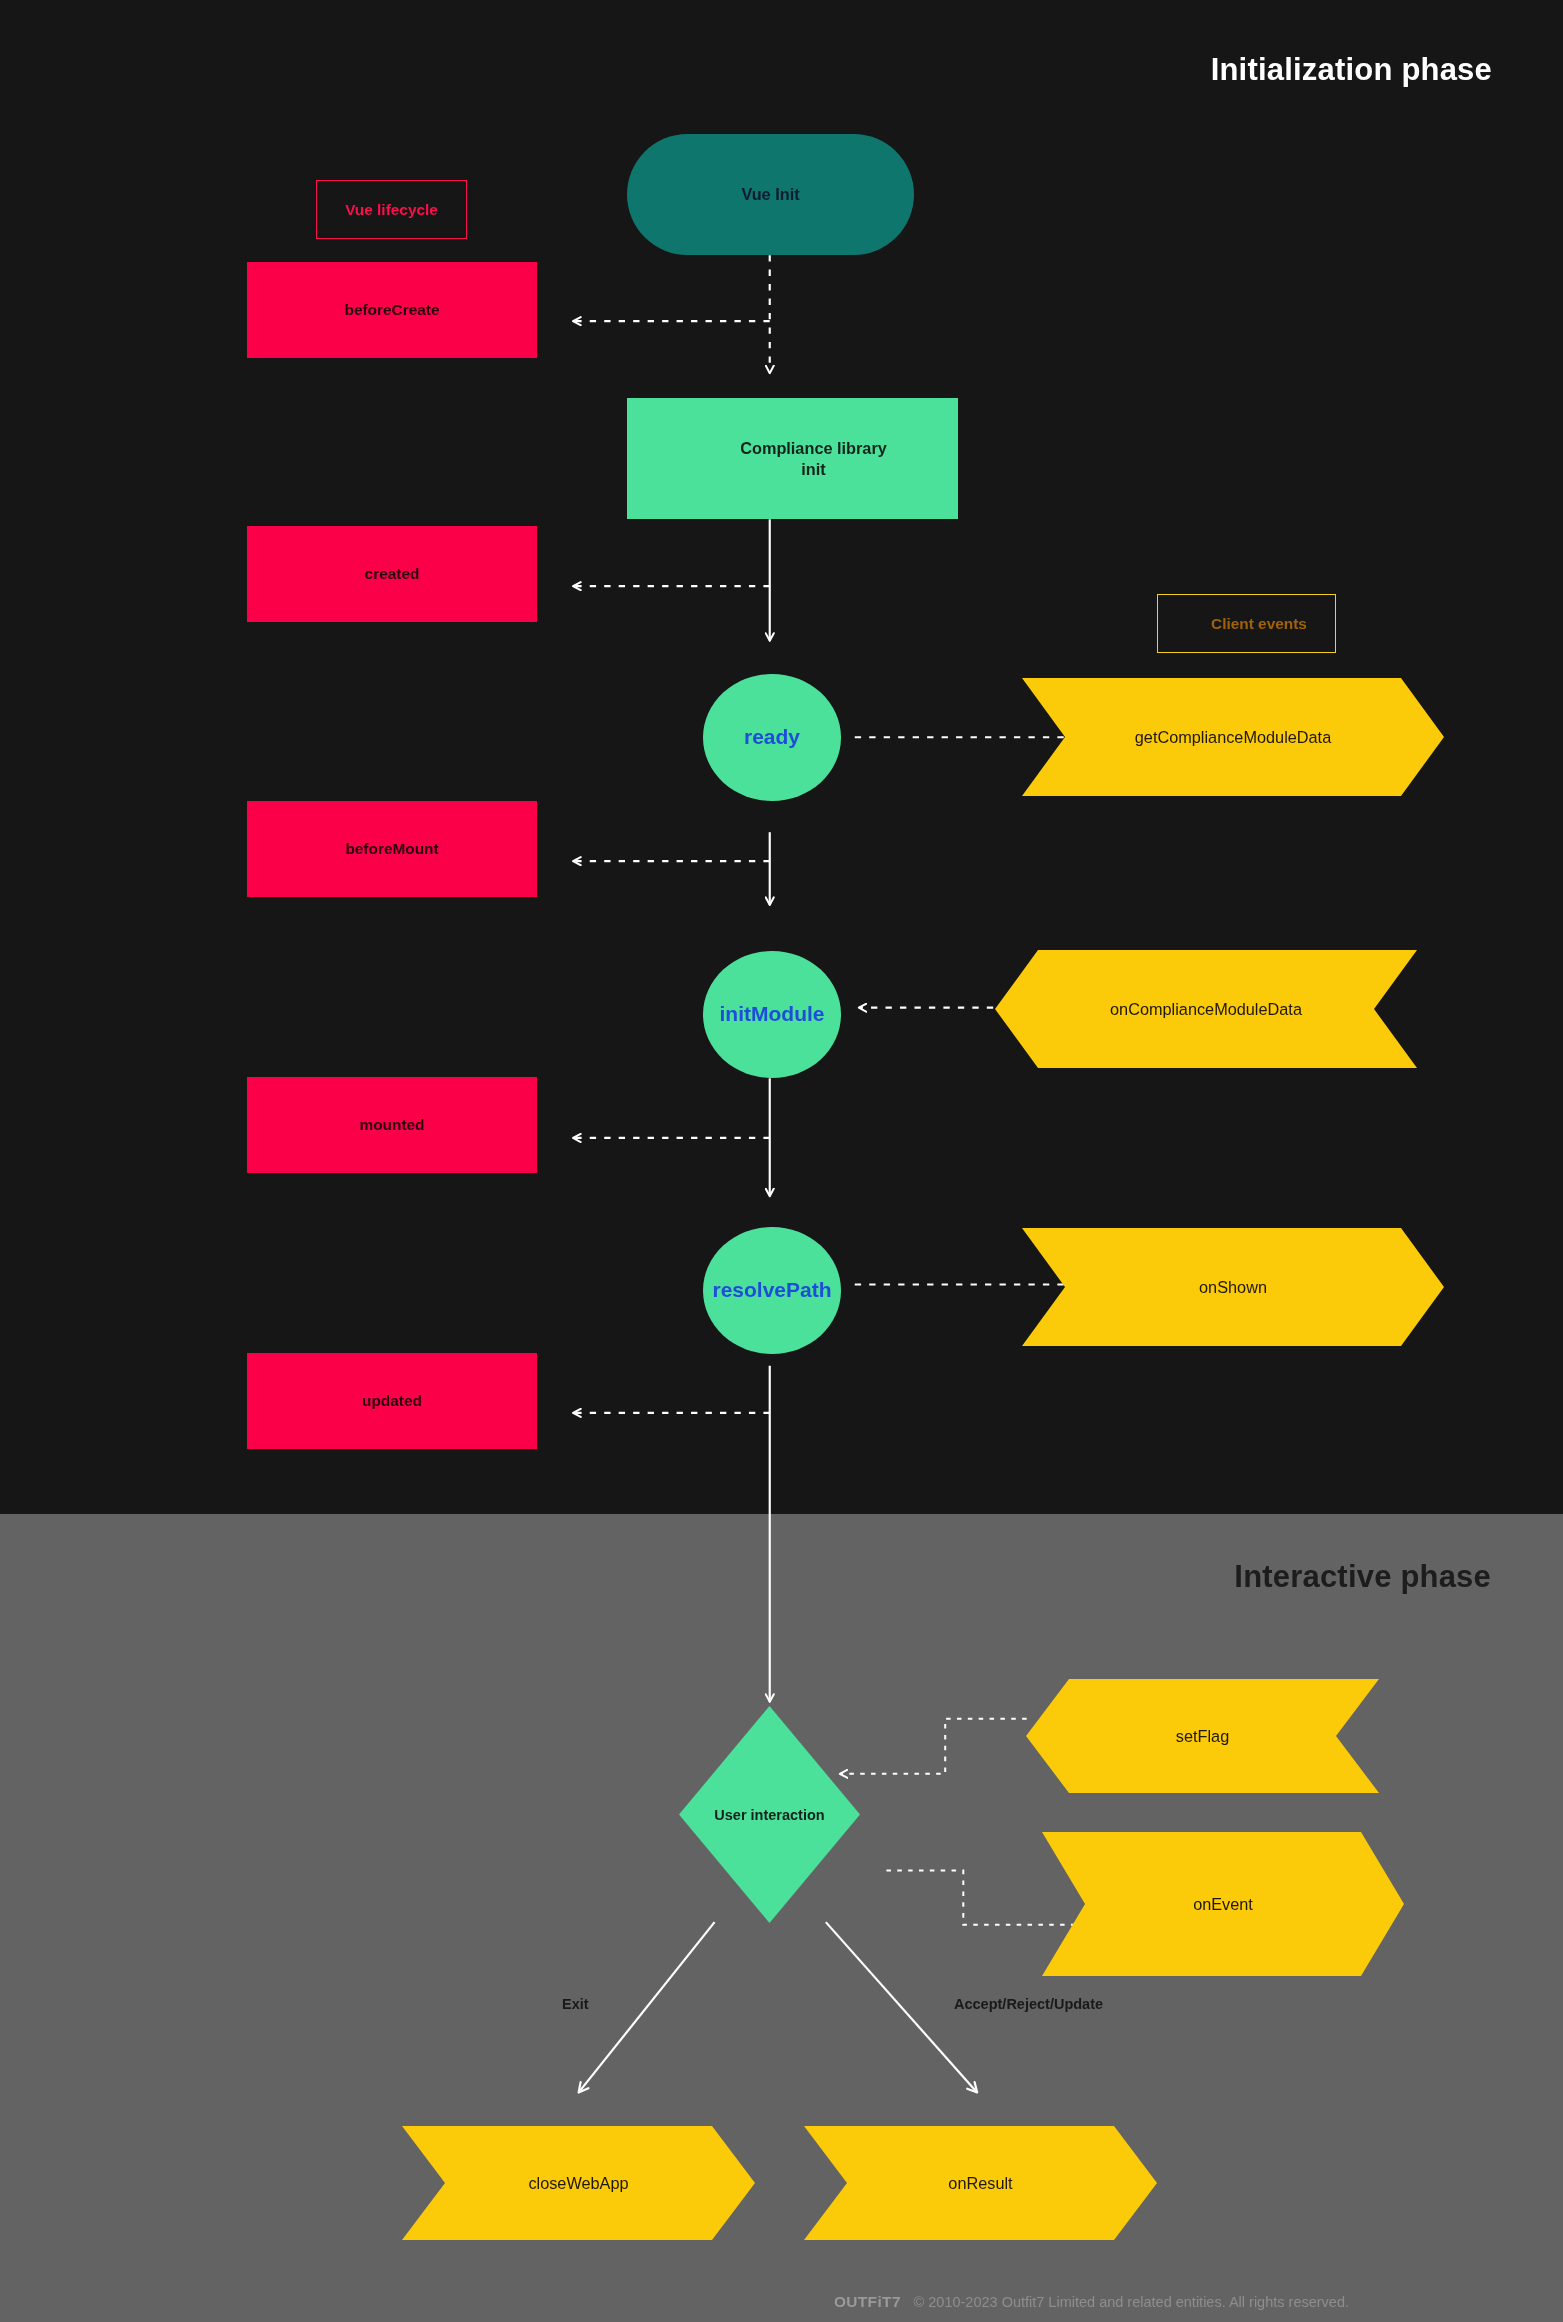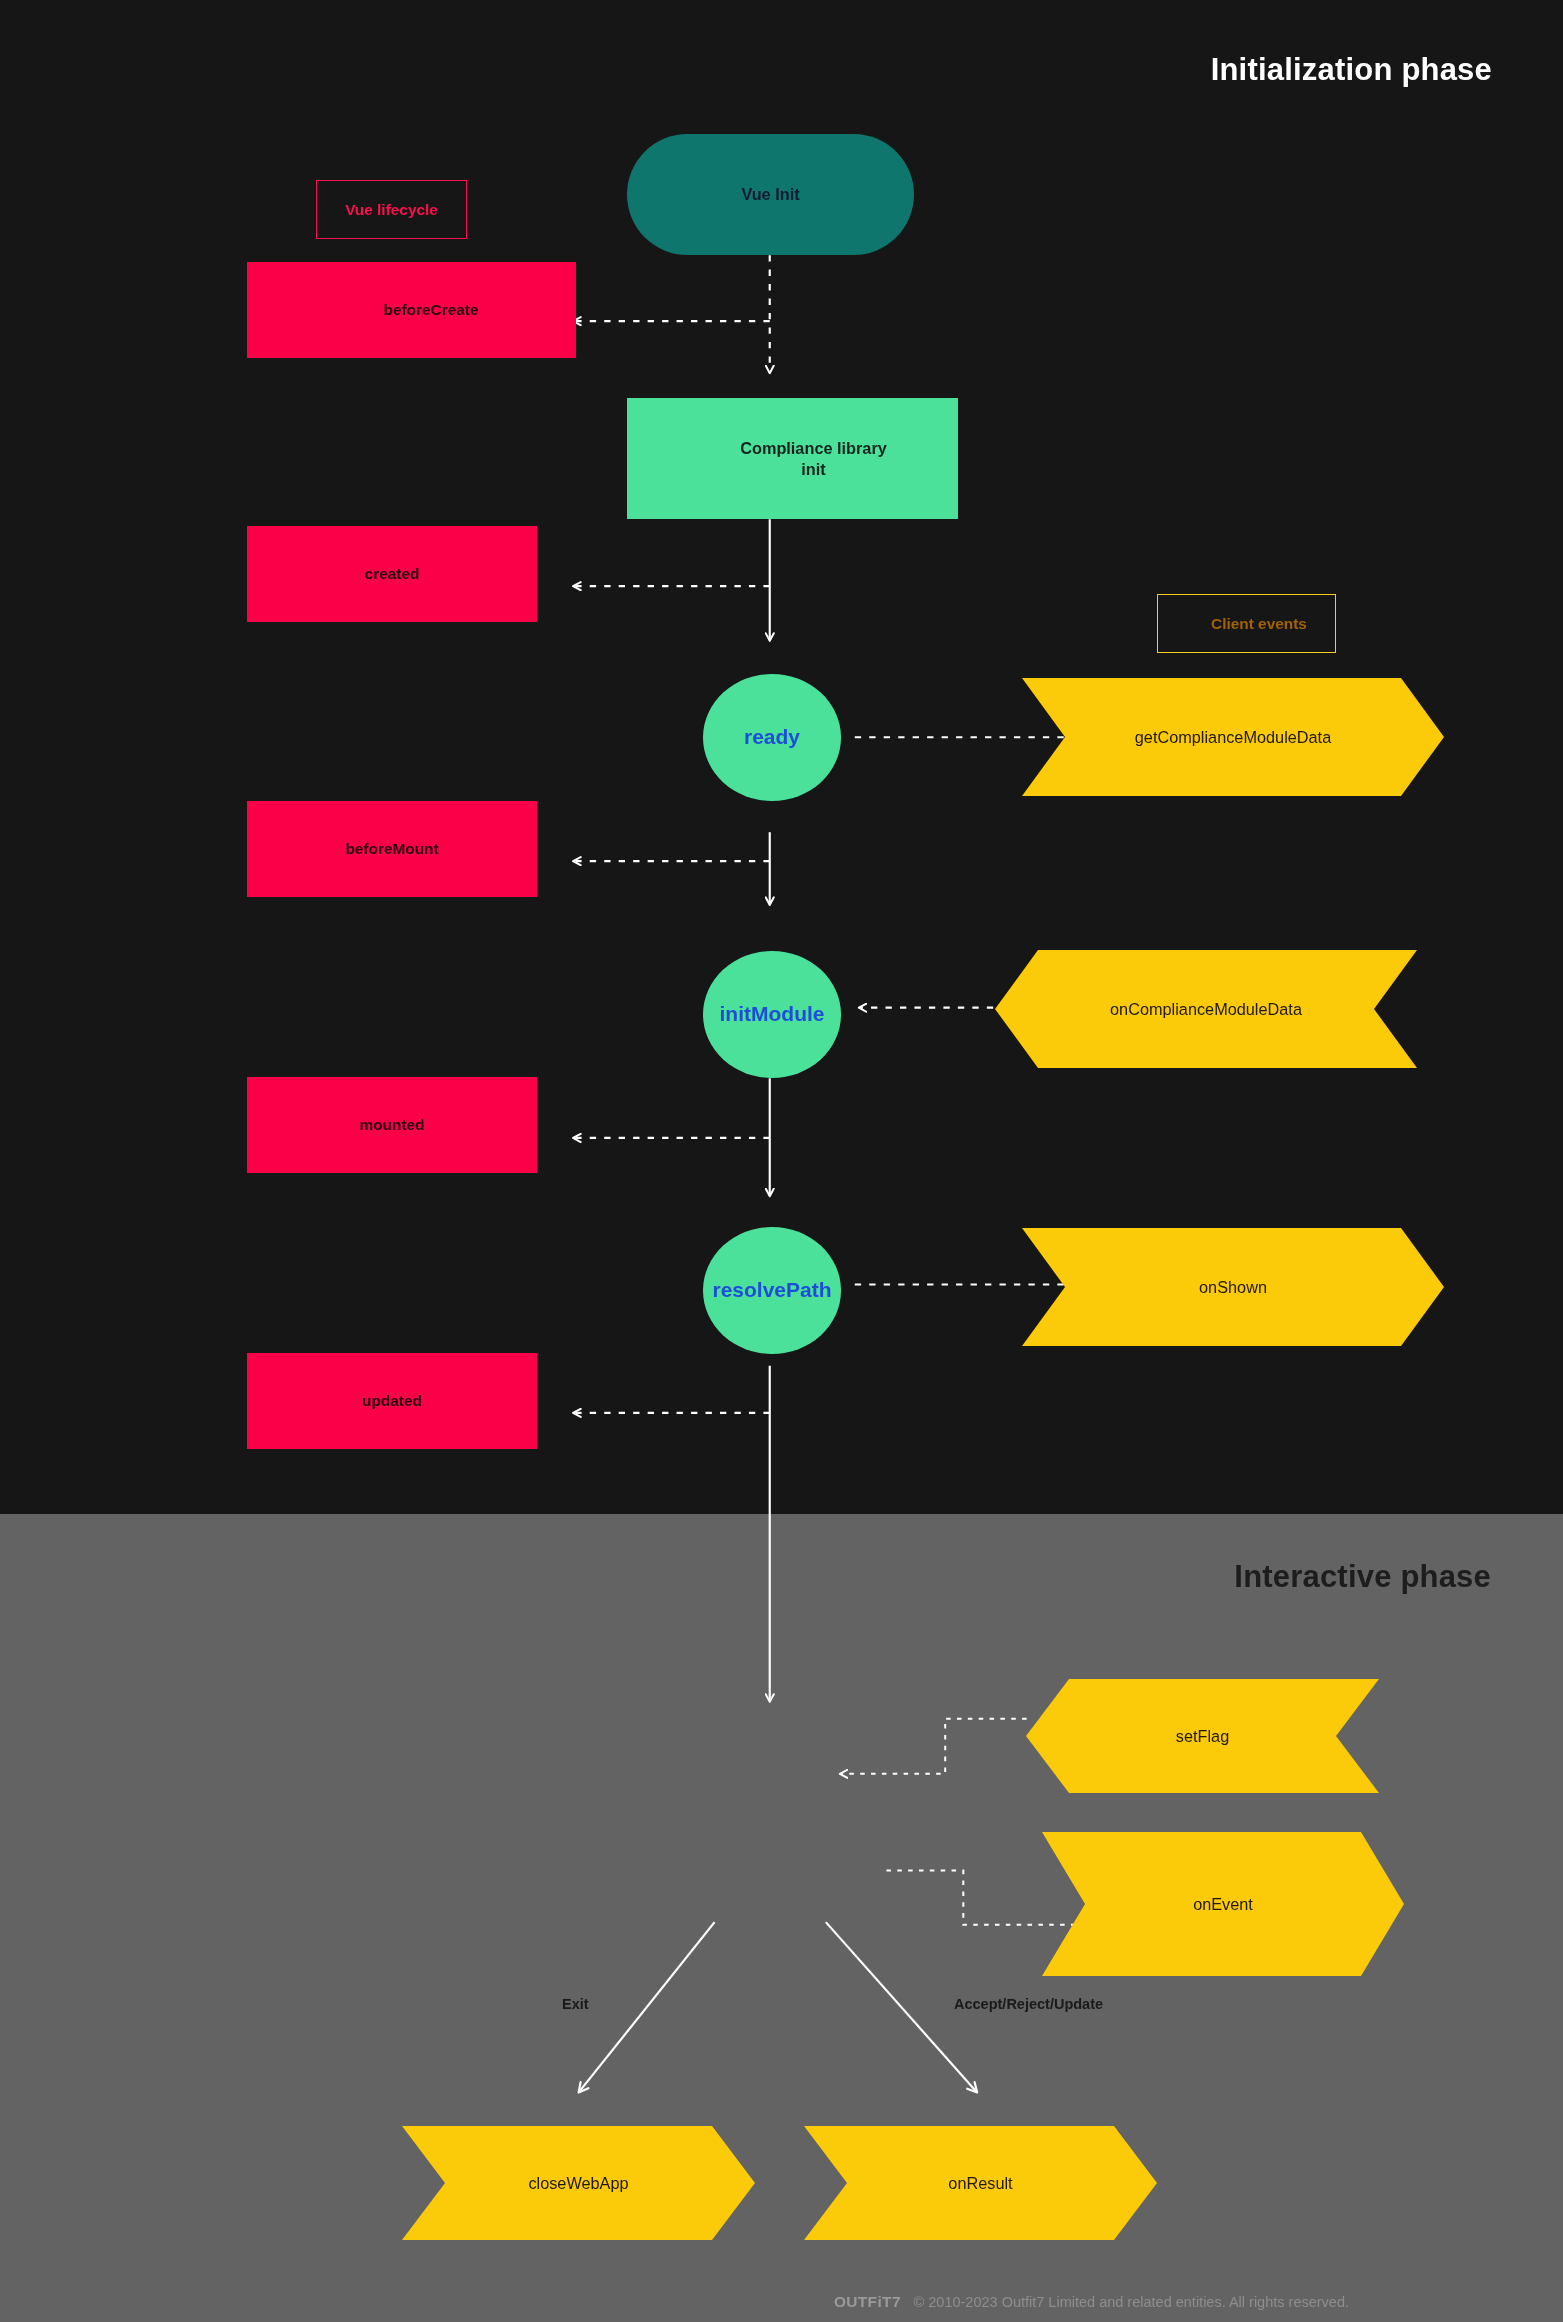--- a/index.html
+++ b/index.html
@@ -118,22 +118,26 @@
   </div>
 
   <div class="node circle" style="left:703px;top:951px;width:138px;height:127px;">
     <span>initModule</span>
   </div>
 
   <div class="node circle" style="left:703px;top:1227px;width:138px;height:127px;">
     <span>resolvePath</span>
   </div>
 
+  <div class="diamond-wrap" style="left:679px;top:1706px;width:181px;height:217px;">
+    <div class="diamond-shape"></div>
+    <div class="diamond-label">User interaction</div>
+  </div>
 
-  <div class="node lifecycle" style="left:247px;top:262px;width:290px;height:96px;padding-left:39px;">
+  <div class="node lifecycle" style="left:247px;top:262px;width:290px;height:96px;">
     <span>beforeCreate</span>
   </div>
   <div class="node lifecycle" style="left:247px;top:526px;width:290px;height:96px;">
     <span>created</span>
   </div>
   <div class="node lifecycle" style="left:247px;top:801px;width:290px;height:96px;">
     <span>beforeMount</span>
   </div>
   <div class="node lifecycle" style="left:247px;top:1077px;width:290px;height:96px;">
     <span>mounted</span>

